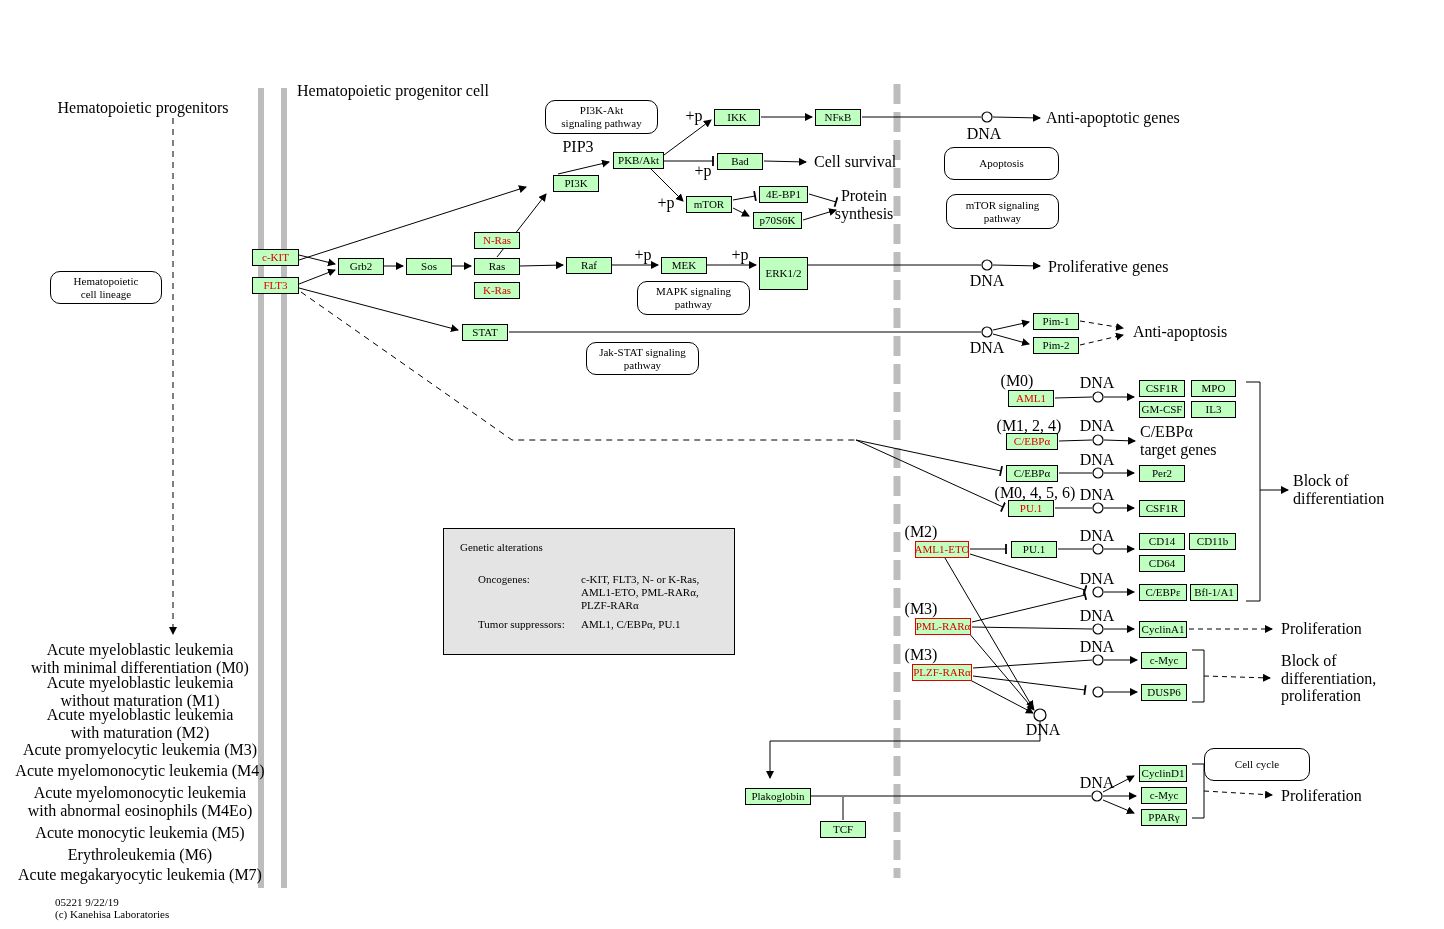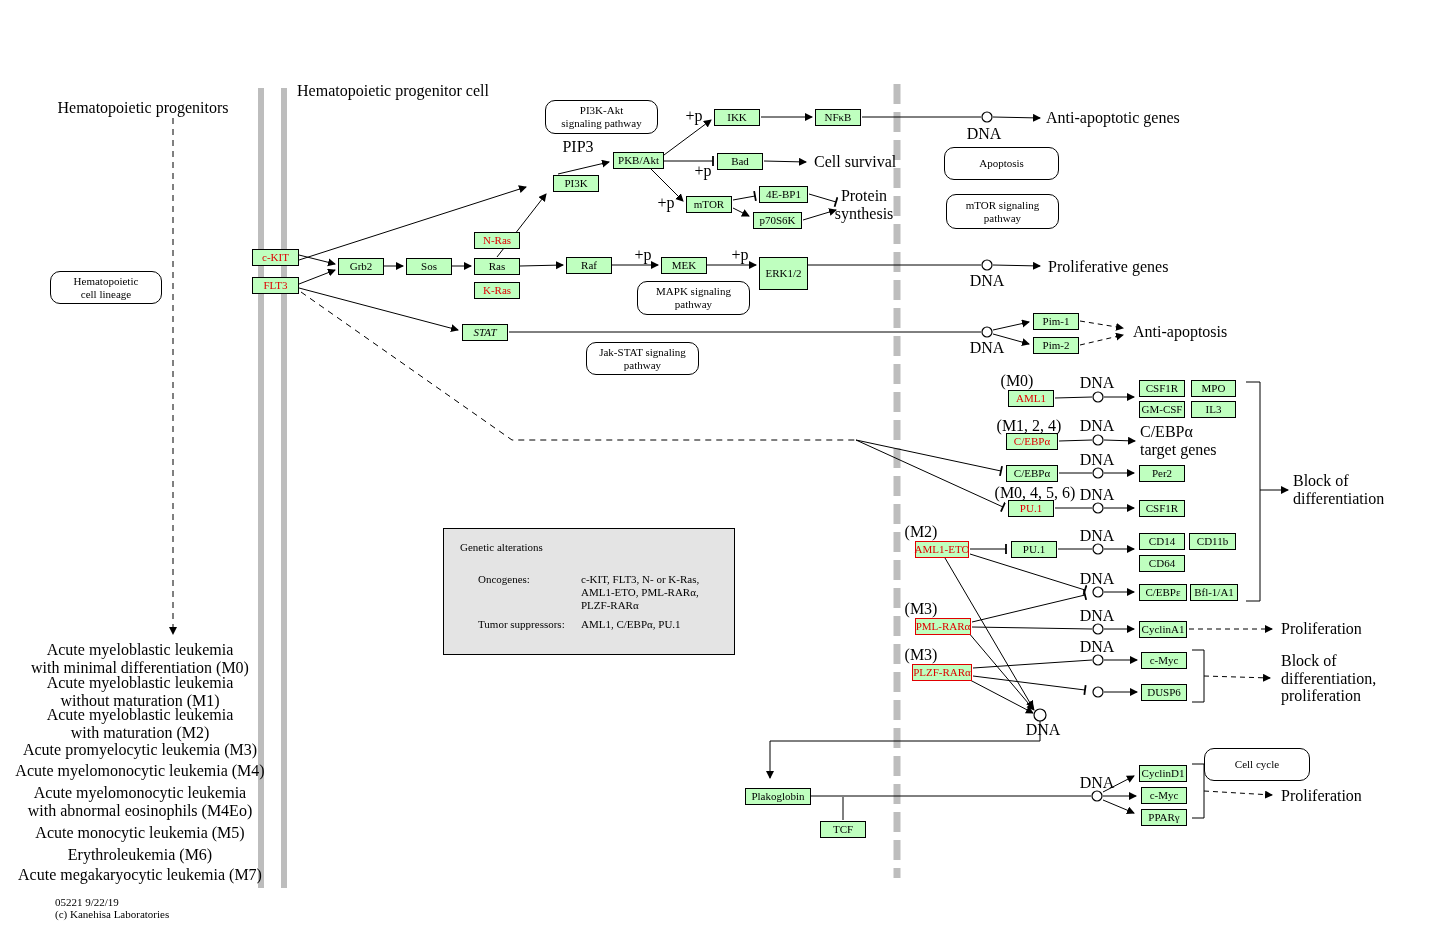--- a/index.html
+++ b/index.html
@@ -174,21 +174,21 @@
     <div class="node " style="left: 613px; top: 152px; width: 51px; height: 17px;">PKB/Akt</div>
     <div class="node " style="left: 714px; top: 109px; width: 46px; height: 17px;">IKK</div>
     <div class="node " style="left: 815px; top: 109px; width: 46px; height: 17px;">NFκB</div>
     <div class="node " style="left: 717px; top: 153px; width: 46px; height: 17px;">Bad</div>
     <div class="node " style="left: 686px; top: 196px; width: 46px; height: 17px;">mTOR</div>
     <div class="node " style="left: 759px; top: 186px; width: 49px; height: 17px;">4E-BP1</div>
     <div class="node " style="left: 753px; top: 212px; width: 49px; height: 17px;">p70S6K</div>
     <div class="node " style="left: 566px; top: 257px; width: 46px; height: 17px;">Raf</div>
     <div class="node " style="left: 661px; top: 257px; width: 46px; height: 17px;">MEK</div>
     <div class="node " style="left: 759px; top: 257px; width: 49px; height: 33px;">ERK1/2</div>
-    <div class="node " style="left: 462px; top: 324px; width: 46px; height: 17px; font-style: italic;">STAT</div>
+    <div class="node " style="left: 462px; top: 324px; width: 46px; height: 17px;">STAT</div>
     <div class="node " style="left: 1033px; top: 313px; width: 46px; height: 17px;">Pim-1</div>
     <div class="node " style="left: 1033px; top: 337px; width: 46px; height: 17px;">Pim-2</div>
     <div class="node red-text" style="left: 1008px; top: 390px; width: 46px; height: 17px;">AML1</div>
     <div class="node " style="left: 1139px; top: 380px; width: 46px; height: 17px;">CSF1R</div>
     <div class="node " style="left: 1191px; top: 380px; width: 45px; height: 17px;">MPO</div>
     <div class="node " style="left: 1139px; top: 401px; width: 46px; height: 17px;">GM-CSF</div>
     <div class="node " style="left: 1191px; top: 401px; width: 45px; height: 17px;">IL3</div>
     <div class="node red-text" style="left: 1006px; top: 433px; width: 52px; height: 17px;">C/EBPα</div>
     <div class="node " style="left: 1006px; top: 465px; width: 52px; height: 17px;">C/EBPα</div>
     <div class="node " style="left: 1139px; top: 465px; width: 46px; height: 17px;">Per2</div>

